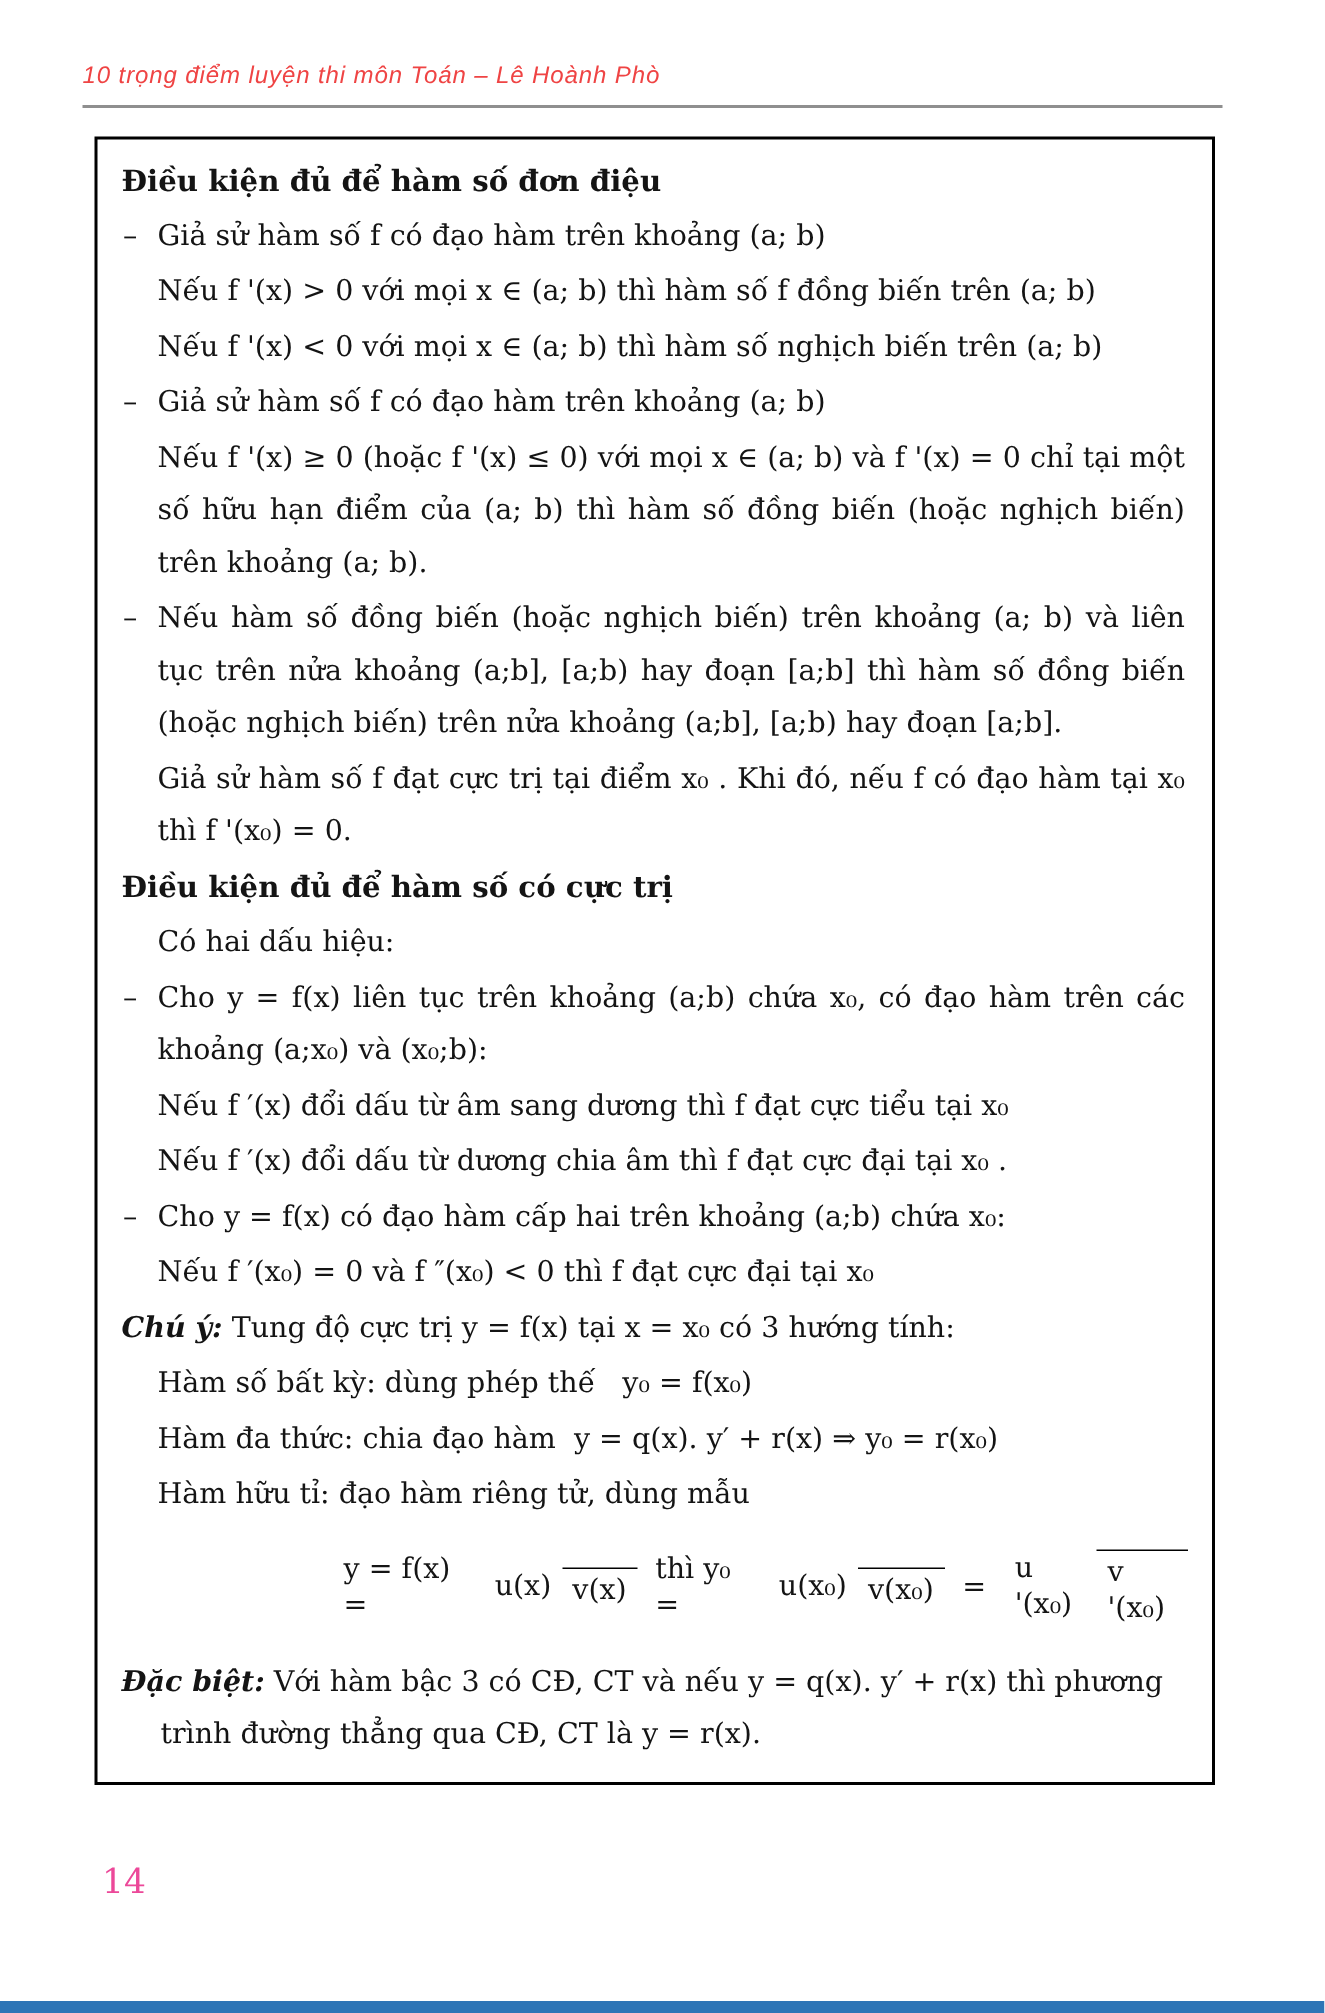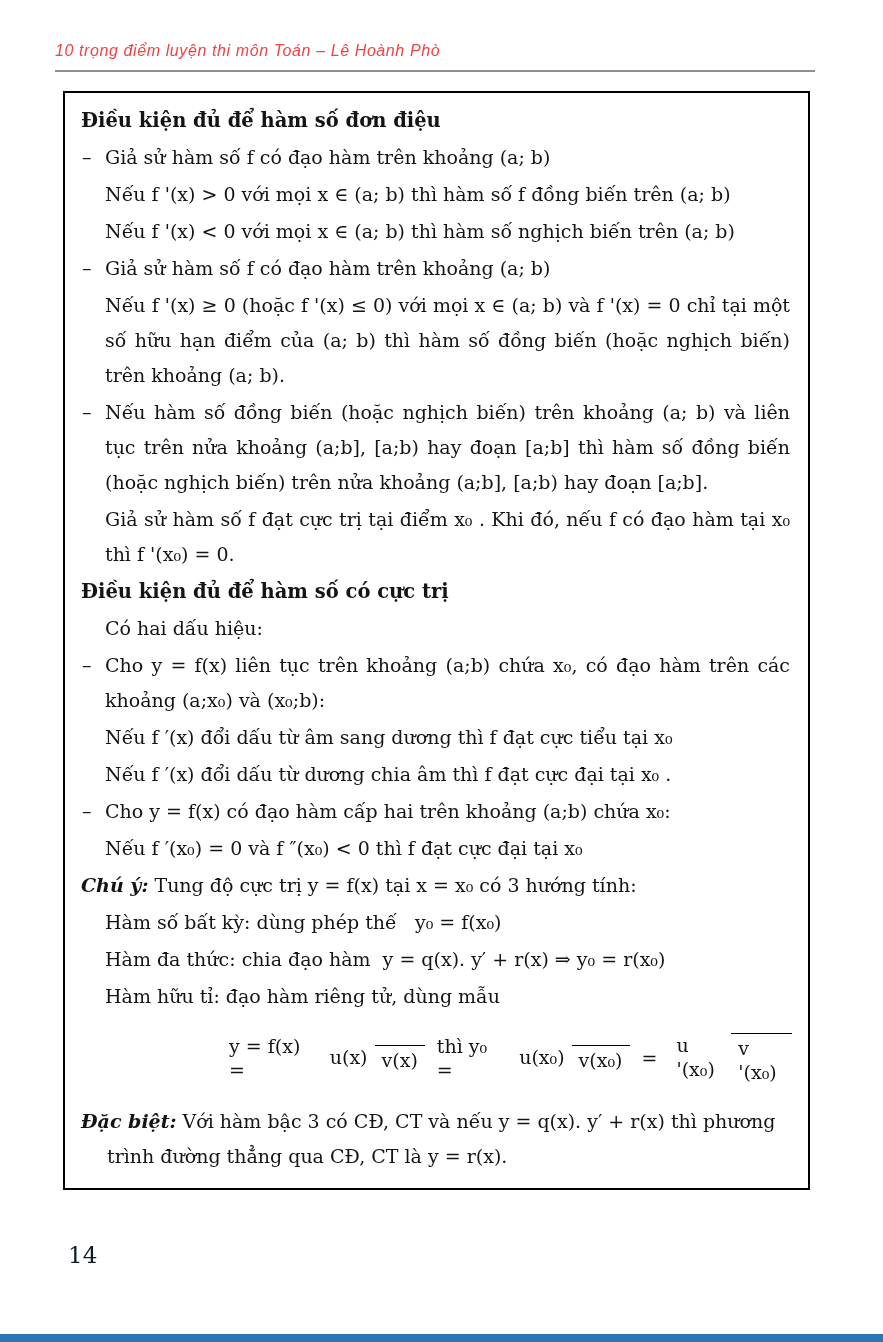--- a/index.html
+++ b/index.html
@@ -31,21 +31,21 @@
   .justify{text-align:justify;}
   .formula{
     display:flex;align-items:center;gap:12px;
     margin:8px 0 8px 150px;line-height:1.25;min-height:74px;justify-content:center;
   }
   .frac{display:inline-flex;flex-direction:row;align-items:center;}
   .frac .num{padding:0 7px 3px;}
   .frac .den{border-top:1.6px solid #000;padding:3px 7px 0;}
   .page-number{
     position:absolute;left:68px;top:1242px;
-    font-size:23px;color:#0f172a;font-family:"DejaVu Serif", serif;
+    font-size:23px;color:#ec4899;font-family:"DejaVu Serif", serif;
   }
   .bottom-bar{position:absolute;left:0;bottom:0;width:883px;height:8px;}
 </style>
 </head>
 <body>
 
 <div class="running-header">
   <span>10 trọng điểm luyện thi môn Toán – Lê Hoành Phò</span>
 </div>
 <div class="header-rule"></div>

